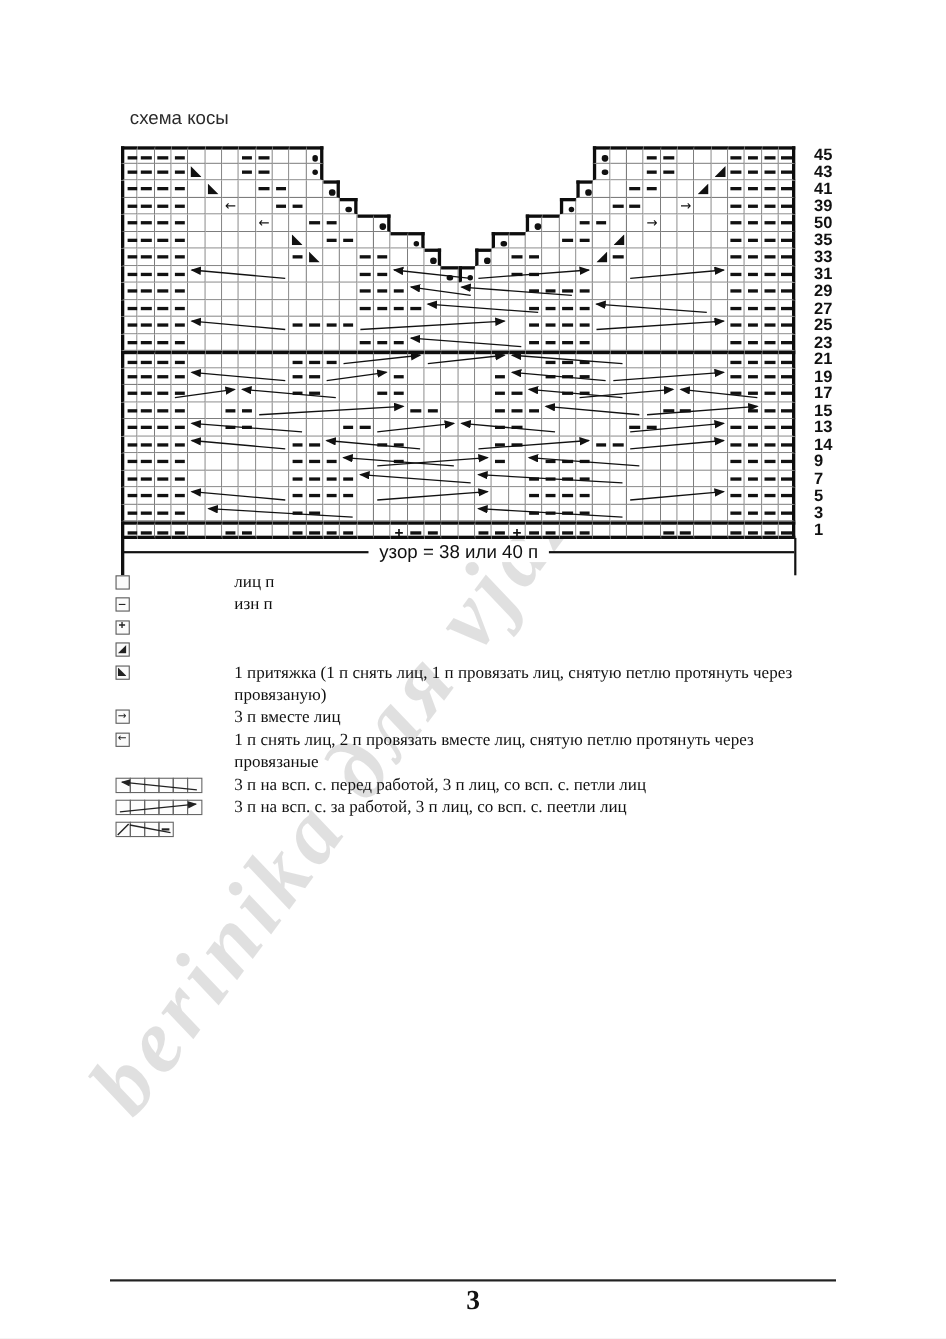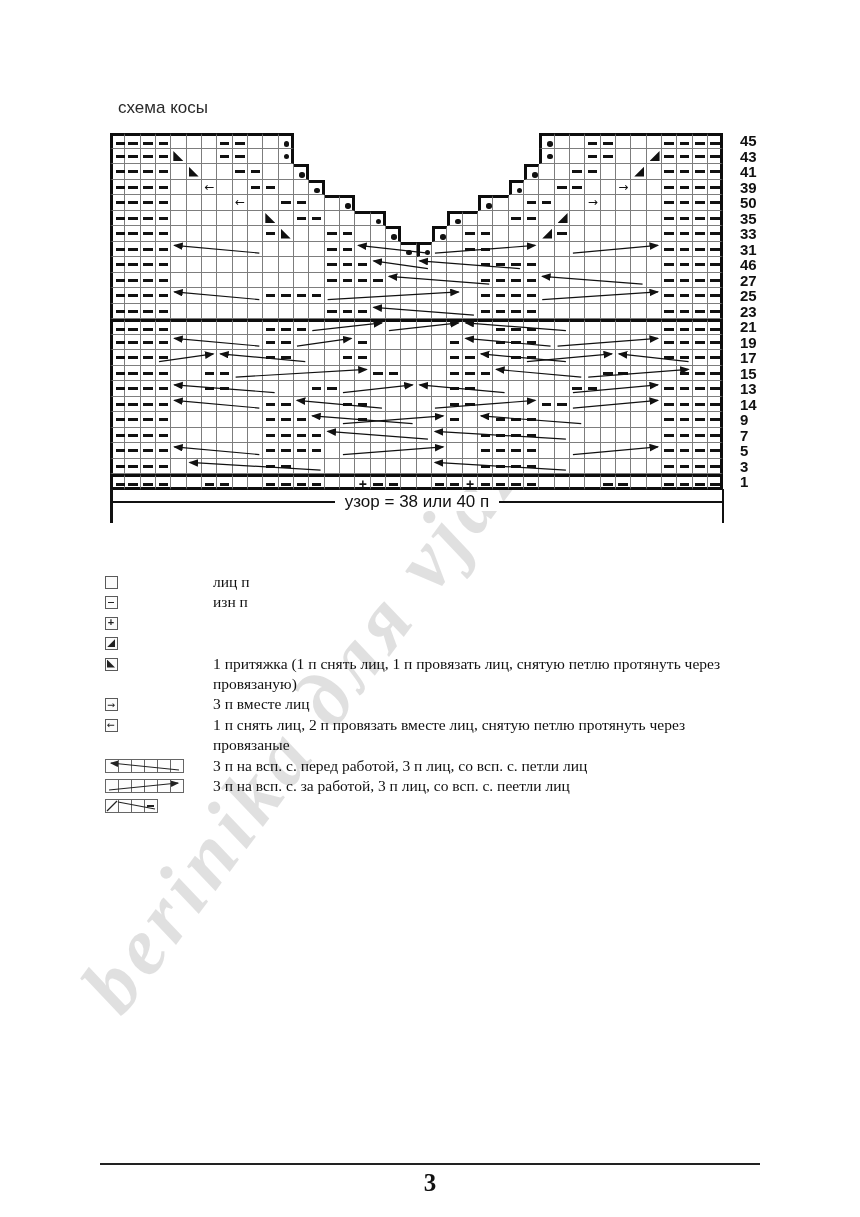--- a/index.html
+++ b/index.html
@@ -33,21 +33,21 @@
   #arrow-svg{position:absolute;left:0;top:0;pointer-events:none;}
   .rownum{position:absolute;left:622px;width:40px;height:15.5px;line-height:15.5px;
           font-size:15px;font-weight:bold;text-align:left;padding-left:8px;color:#111;}
   
   #bracket{position:absolute;left:110px;top:489px;width:614px;height:36px;}
   #bracket .tick{position:absolute;top:0;width:2.5px;height:34px;background:#111;}
   #bracket .bline{position:absolute;top:12px;height:1.6px;background:#111;}
   #bracket .btext{position:absolute;top:3px;left:0;width:100%;text-align:center;font-size:17px;color:#111;}
   #bracket .btext span{background:#fff;padding:0 10px;}
   
-  #legend{position:absolute;left:105px;top:572px;width:650px;}
+  #legend{position:absolute;left:105px;top:520px;width:650px;}
   .leg-item{position:relative;margin:0;padding:0 0 0 108px;min-height:20.4px;}
   .leg-text{display:block;width:545px;font-family:"Liberation Serif",serif;
             font-size:15.5px;line-height:20.4px;color:#111;}
   .leg-icon{position:absolute;left:0;top:3px;}
   .sym-box{position:relative;display:inline-block;width:13px;height:13px;box-sizing:border-box;
            border:1.6px solid #5a5a5a;background:#fbfbfb;}
   .sym-box .i-dash{position:absolute;left:2px;top:4.2px;width:6px;height:1.8px;background:#222;}
   .sym-box .i-plus{position:absolute;left:0;top:-1.5px;width:10px;height:12px;font-size:11px;
                    line-height:12px;text-align:center;color:#222;font-weight:bold;}
   .sym-box .i-tri-r{position:absolute;left:1px;top:1px;width:8px;height:8px;background:#222;
@@ -646,21 +646,21 @@
       </div>
       <div class="cell" style="left: 567.21px; top: 124px; width: 15.33px; height: 15.5px;">
         <div class="tok-dash"></div>
       </div>
       <div class="cell" style="left: 582.54px; top: 124px; width: 15.33px; height: 15.5px;">
         <div class="tok-dash"></div>
       </div>
       <div class="cell tR" style="left: 597.87px; top: 124px; width: 15.33px; height: 15.5px;">
         <div class="tok-dash"></div>
       </div>
-      <div class="rownum" style="top: 124px;">46</div>
+      <div class="rownum" style="top: 124px;">29</div>
       <div class="cell tL" style="left: 0px; top: 139.5px; width: 15.33px; height: 15.5px;">
         <div class="tok-dash"></div>
       </div>
       <div class="cell" style="left: 15.33px; top: 139.5px; width: 15.33px; height: 15.5px;">
         <div class="tok-dash"></div>
       </div>
       <div class="cell" style="left: 30.66px; top: 139.5px; width: 15.33px; height: 15.5px;">
         <div class="tok-dash"></div>
       </div>
       <div class="cell" style="left: 45.99px; top: 139.5px; width: 15.33px; height: 15.5px;">

